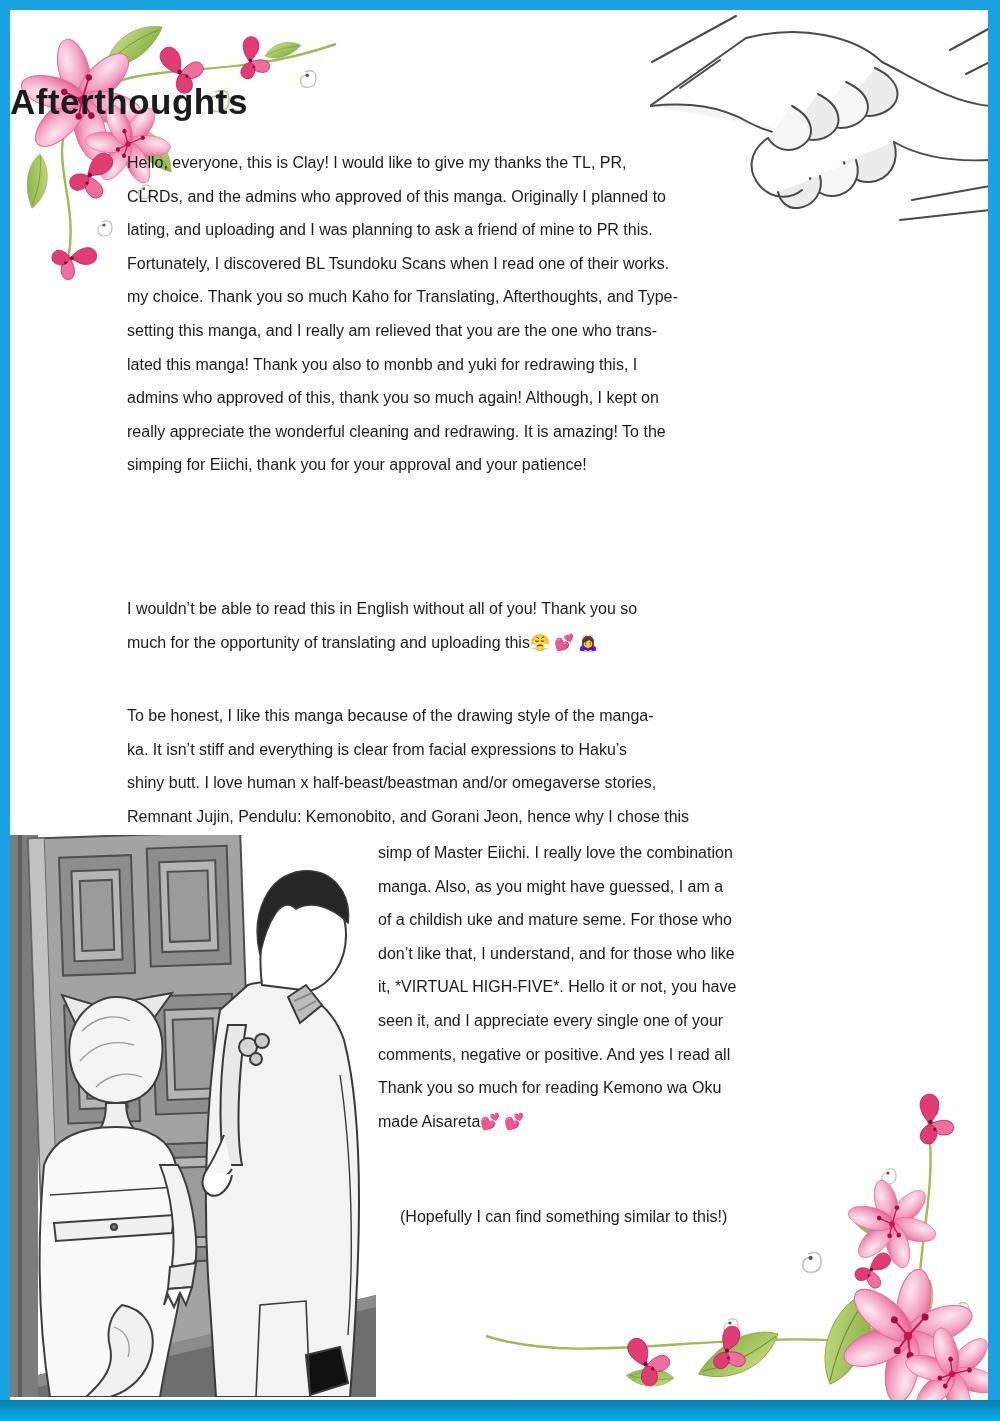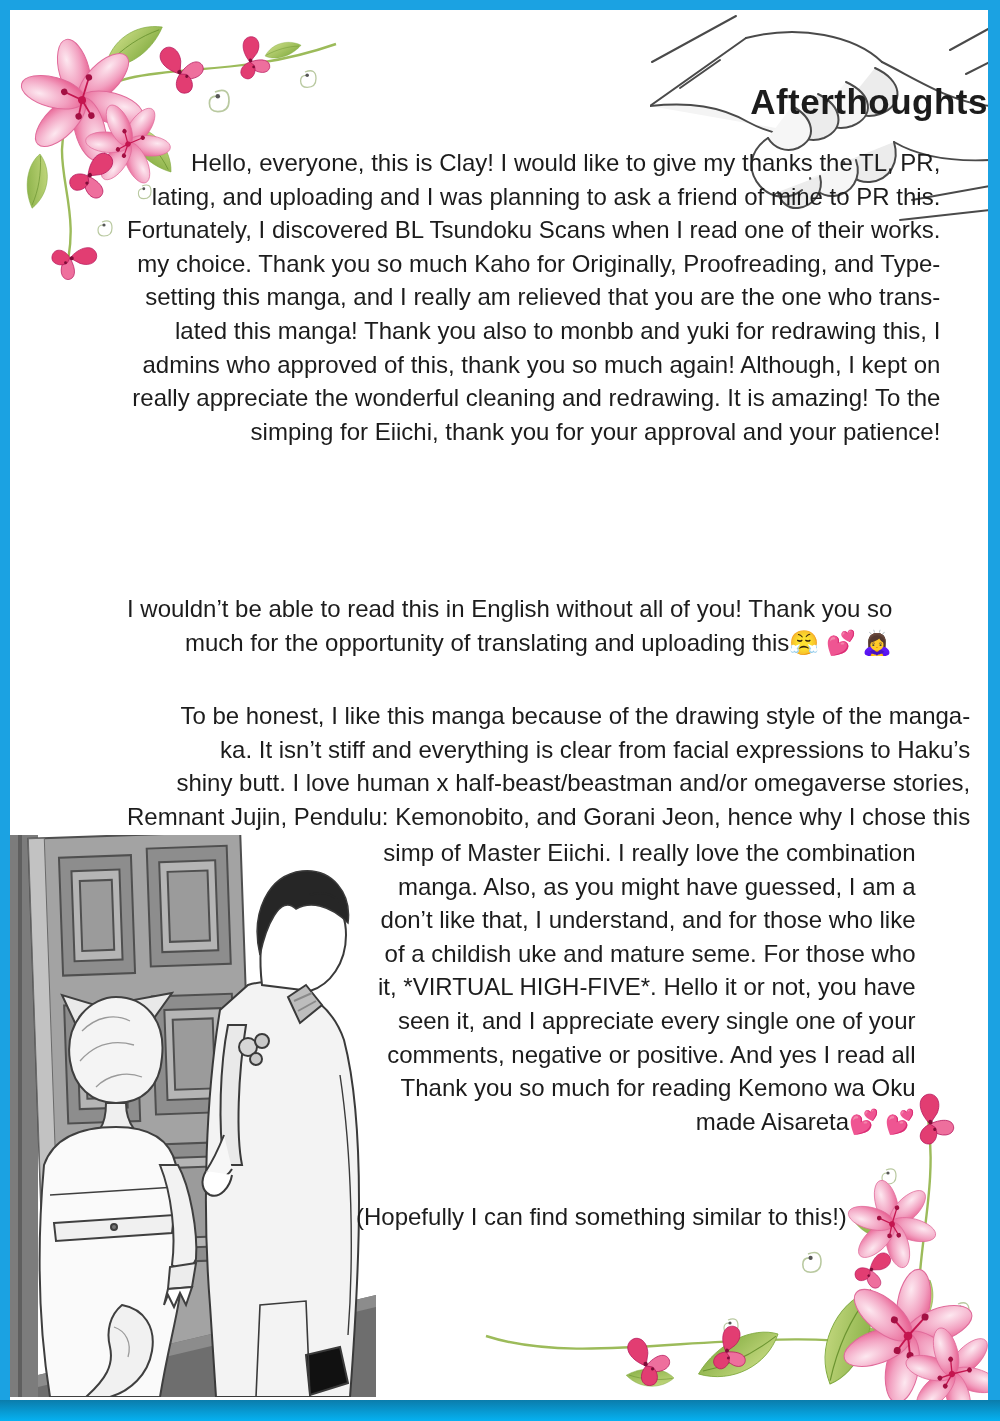--- a/index.html
+++ b/index.html
@@ -2,29 +2,29 @@
 <html><head>
 <meta charset="utf-8">
 <style>
   html,body{margin:0;padding:0;background:#777;}
   .stage{position:relative;width:1000px;height:1421px;background:#ffffff;overflow:hidden;
          font-family:"Liberation Sans",sans-serif;color:#1c1c1c;}
   .frame-side{position:absolute;inset:0;border:10px solid #1ba2e2;border-right-width:12px;
               border-bottom:none;pointer-events:none;z-index:40;}
   .frame-bottom{position:absolute;left:0;right:0;bottom:0;height:21px;
                 background:linear-gradient(180deg,#0b7cab,#05b2f2);pointer-events:none;z-index:40;}
-  .title{position:absolute;left:10px;right:12px;top:82px;text-align:right;
+  .title{position:absolute;left:10px;right:12px;top:82px;text-align:left;
          font-size:35px;font-weight:bold;letter-spacing:.5px;z-index:10;}
-  .txt{position:absolute;font-size:24px;line-height:33.6px;white-space:nowrap;z-index:10;text-align:right;}
+  .txt{position:absolute;font-size:16px;line-height:33.6px;white-space:nowrap;z-index:10;}
   .txt .tl{white-space:nowrap;}
   .b1{left:127px;top:146px;}
   .b2{left:127px;top:592px;}
   .b3{left:127px;top:699px;}
   .b4{left:378px;top:836px;}
-  .b5{left:356px;top:1200px;}
+  .b5{left:400px;top:1200px;}
   .art{position:absolute;pointer-events:none;}
   .art-hands{left:650px;top:10px;z-index:5;}
   .art-door{left:10px;top:835px;z-index:6;}
   .deco-tl{left:10px;top:14px;z-index:4;}
   .deco-br{left:478px;top:1084px;z-index:7;}
 </style>
 </head>
 <body>
 
 <div class="stage">
@@ -122,44 +122,45 @@
       <path d="M118,128 C100,140 96,160 110,176 C122,189 140,190 152,180"></path>
       <path d="M262,190 L340,176"></path>
         <path d="M250,210 L340,200"></path>
       <path d="M300,40 L340,18"></path>
         <path d="M316,64 L340,52"></path>
     </g>
   </svg>
 
   <div class="txt b1">
       <div class="tl">Hello, everyone, this is Clay! I would like to give my thanks the TL, PR,</div>
+      <div class="tl">CLRDs, and the admins who approved of this manga. Originally I planned to</div>
       <div class="tl">lating, and uploading and I was planning to ask a friend of mine to PR this.</div>
       <div class="tl">Fortunately, I discovered BL Tsundoku Scans when I read one of their works.</div>
-      <div class="tl">my choice. Thank you so much Kaho for Originally, Proofreading, and Type-</div>
+      <div class="tl">my choice. Thank you so much Kaho for Translating, Afterthoughts, and Type-</div>
       <div class="tl">setting this manga, and I really am relieved that you are the one who trans-</div>
       <div class="tl">lated this manga! Thank you also to monbb and yuki for redrawing this, I</div>
       <div class="tl">admins who approved of this, thank you so much again! Although, I kept on</div>
       <div class="tl">really appreciate the wonderful cleaning and redrawing. It is amazing! To the</div>
       <div class="tl">simping for Eiichi, thank you for your approval and your patience!</div>
     </div>
   <div class="txt b2">
       <div class="tl">I wouldn’t be able to read this in English without all of you! Thank you so</div>
       <div class="tl">much for the opportunity of translating and uploading this😤 💕 🙇‍♀️</div>
     </div>
   <div class="txt b3">
       <div class="tl">To be honest, I like this manga because of the drawing style of the manga-</div>
       <div class="tl">ka. It isn’t stiff and everything is clear from facial expressions to Haku’s</div>
       <div class="tl">shiny butt. I love human x half-beast/beastman and/or omegaverse stories,</div>
       <div class="tl">Remnant Jujin, Pendulu: Kemonobito, and Gorani Jeon, hence why I chose this</div>
     </div>
   <div class="txt b4">
       <div class="tl">simp of Master Eiichi. I really love the combination</div>
       <div class="tl">manga. Also, as you might have guessed, I am a</div>
+      <div class="tl">of a childish uke and mature seme. For those who</div>
       <div class="tl">don’t like that, I understand, and for those who like</div>
-      <div class="tl">of a childish uke and mature seme. For those who</div>
       <div class="tl">it, *VIRTUAL HIGH-FIVE*. Hello it or not, you have</div>
       <div class="tl">seen it, and I appreciate every single one of your</div>
       <div class="tl">comments, negative or positive. And yes I read all</div>
       <div class="tl">Thank you so much for reading Kemono wa Oku</div>
       <div class="tl">made Aisareta💕 💕</div>
     </div>
   <div class="txt b5">(Hopefully I can find something similar to this!)</div>
 
   <svg class="art art-door" width="366" height="562" viewBox="0 0 366 562">
     <rect x="0" y="0" width="366" height="562" fill="#ffffff"></rect>

